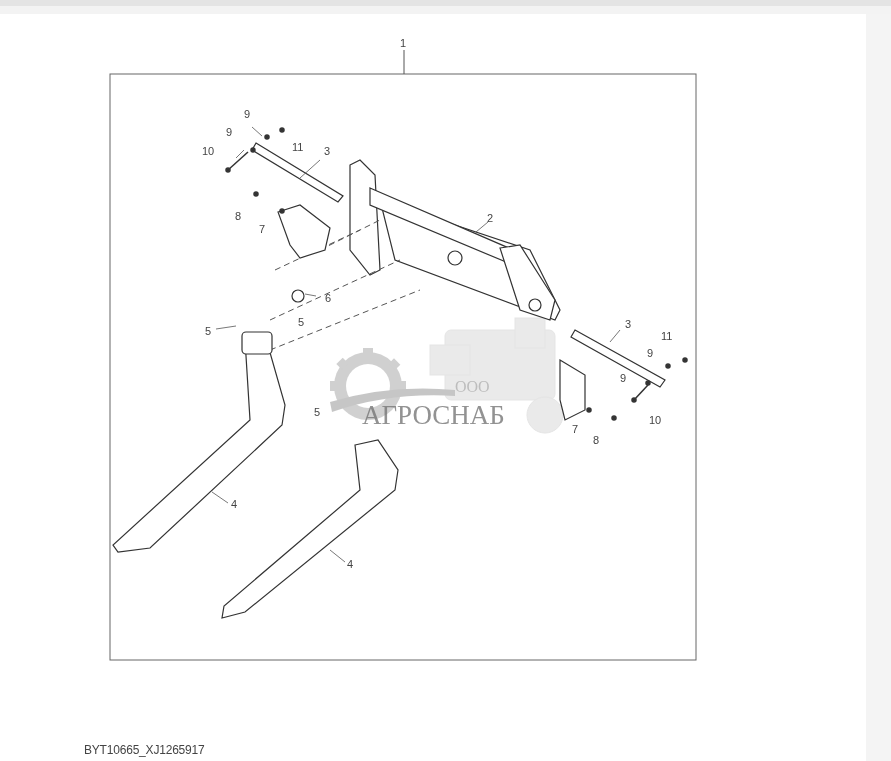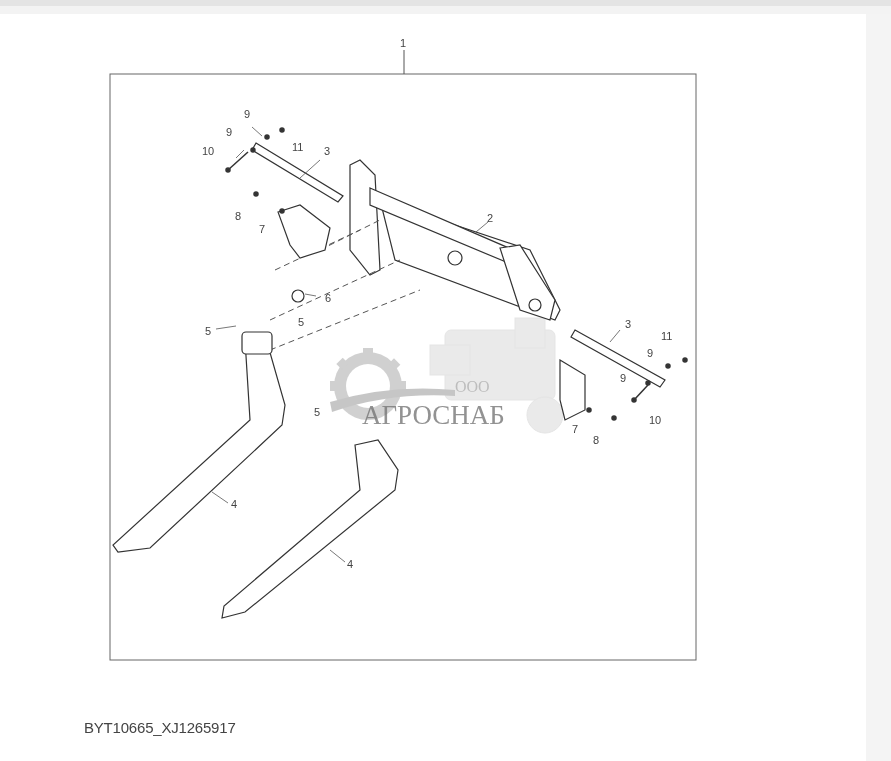--- a/index.html
+++ b/index.html
@@ -1,21 +1,21 @@
 <!DOCTYPE html>
 <html><head>
 <meta charset="utf-8">
 <style>
   html,body{margin:0;padding:0;}
   body{width:891px;height:761px;background:#f3f3f3;font-family:"Liberation Sans",sans-serif;position:relative;overflow:hidden;}
   .topbar{position:absolute;left:0;top:0;width:891px;height:6px;background:#e4e4e4;}
   .page{position:absolute;left:0;top:14px;width:866px;height:747px;background:#fff;}
   .rightstrip{position:absolute;left:866px;top:14px;width:25px;height:747px;background:#f4f4f4;}
   svg{position:absolute;left:0;top:0;}
-  .caption{position:absolute;left:84px;top:719px;font-size:15px;color:#444;letter-spacing:-0.2px;text-align:center;}
+  .caption{position:absolute;left:84px;top:743px;font-size:12px;color:#444;letter-spacing:-0.2px;text-align:center;}
   .wm text{font-family:"Liberation Serif",serif;}
 </style>
 </head>
 <body>
 
 <div class="topbar"></div>
 <div class="page"></div>
 <div class="rightstrip"></div>
 
 <svg width="891" height="761" viewBox="0 0 891 761">

